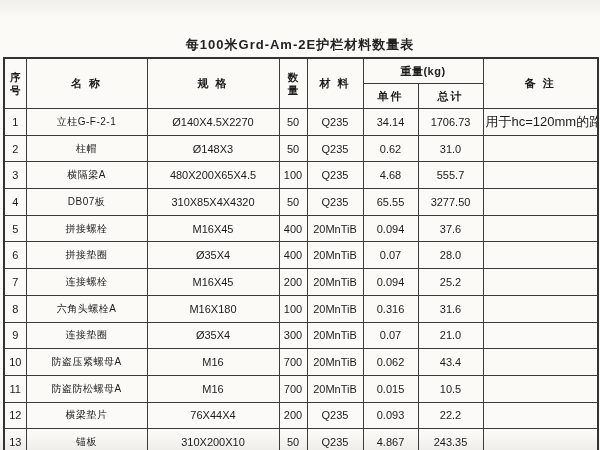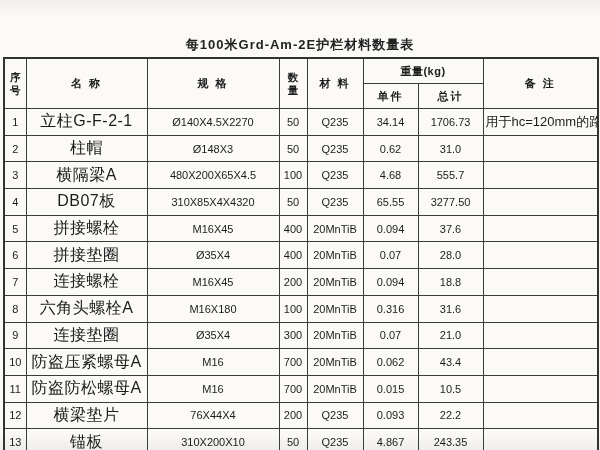--- a/index.html
+++ b/index.html
@@ -62,21 +62,21 @@
     white-space: pre-line;
     line-height: 1.15;
     letter-spacing: 0;
     font-size: 10.5px;
   }
   thead th.weight-group { letter-spacing: 0.5px; }
   tbody td {
     font-size: 11px;
     height: 25.7px;
   }
-  tbody td.cell-name { font-size: 16px; letter-spacing: 0.5px; }
+  tbody td.cell-name { font-size: 10px; letter-spacing: 0.5px; }
   tbody td.cell-remark { font-size: 13px; letter-spacing: 0; }
 </style>
 </head>
 <body>
 
 <div class="page">
 
   <div class="doc-title">每100米Grd-Am-2E护栏材料数量表</div>
 
   <table class="material-table">
@@ -174,21 +174,21 @@
     <td class="cell-remark"></td>
   </tr>
 
   <tr>
     <td class="cell-no">7</td>
     <td class="cell-name">连接螺栓</td>
     <td class="cell-spec">M16X45</td>
     <td class="cell-qty">200</td>
     <td class="cell-material">20MnTiB</td>
     <td class="cell-unit">0.094</td>
-    <td class="cell-total">18.8</td>
+    <td class="cell-total">25.2</td>
     <td class="cell-remark"></td>
   </tr>
 
   <tr>
     <td class="cell-no">8</td>
     <td class="cell-name">六角头螺栓A</td>
     <td class="cell-spec">M16X180</td>
     <td class="cell-qty">100</td>
     <td class="cell-material">20MnTiB</td>
     <td class="cell-unit">0.316</td>

